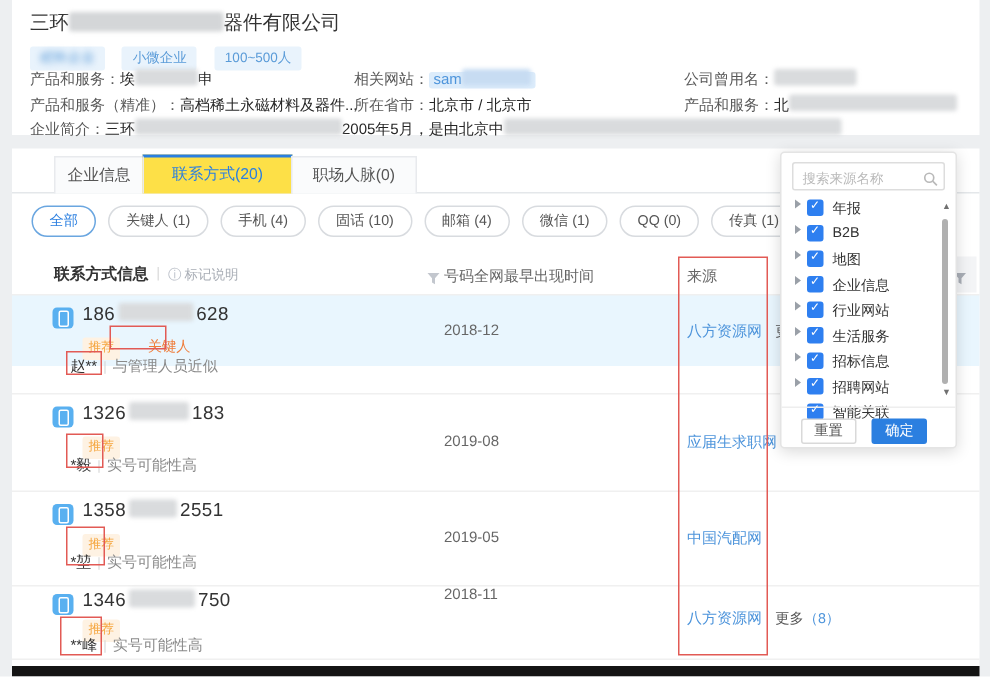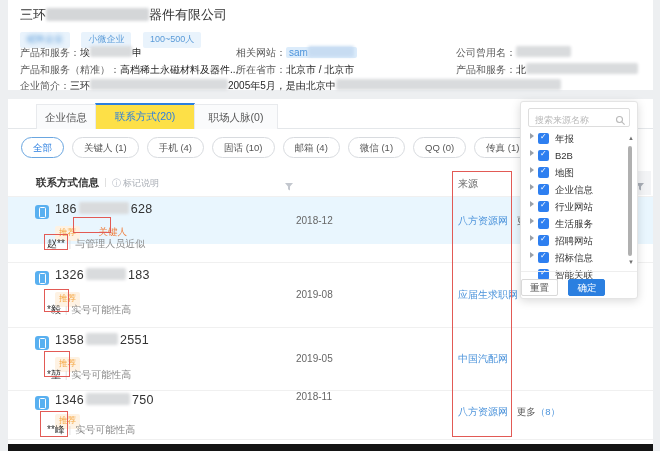--- a/index.html
+++ b/index.html
@@ -103,21 +103,21 @@
   .opt-caret{width:0;height:0;border-left:4px solid #9aa0a8;border-top:3px solid transparent;border-bottom:3px solid transparent;margin:0 4px 0 2px;flex:none}
   .opt.no-caret .opt-caret{visibility:hidden}
   .cbx{width:11px;height:11px;background:#2e7ff0;border-radius:2px;position:relative;flex:none;cursor:pointer}
   .cbx::after{content:"\2713";position:absolute;left:2px;top:-1px;font-size:8px;color:#fff}
   .opt-label{margin-left:6px;font-size:9.5px;color:#333;white-space:nowrap}
   .scroll-up{position:absolute;right:3px;top:33px;font-size:6px;color:#707070;cursor:pointer}
   .scroll-up::before{content:"\25B2"}
   .scroll-thumb{position:absolute;right:5px;top:44px;width:4px;height:110px;background:#b0b0b0;border-radius:2px;cursor:pointer}
   .scroll-down{position:absolute;right:3px;top:157px;font-size:6px;color:#707070;cursor:pointer}
   .scroll-down::before{content:"\25BC"}
-  .panel-footer{position:absolute;left:0;right:0;bottom:0;height:27px;border-top:1px solid #eee;text-align:left;padding:5px 6px 0 0}
+  .panel-footer{position:absolute;left:0;right:0;bottom:0;height:27px;border-top:1px solid #eee;text-align:center;padding:5px 6px 0 0}
   .btn{display:inline-block;font-size:9.5px;height:17px;line-height:15px;padding:0 8px;border-radius:2px;cursor:pointer}
   .btn-reset{border:1px solid #d9d9d9;color:#555;background:#fff;margin-right:6px}
   .btn-ok{background:#2b7fe0;color:#fff;border:1px solid #2b7fe0}
 
   
   .ann{position:absolute;border:1.5px solid #e25a55;z-index:30;pointer-events:none;background:transparent}
   #ann-src{left:452px;top:171px;width:60px;height:266px}
   #ann-key{left:73px;top:217px;width:38px;height:16px}
   #ann-n0{left:44px;top:234px;width:24px;height:16px}
   #ann-n1{left:44px;top:289px;width:25px;height:23px}
@@ -184,20 +184,21 @@
 
   <div id="thead">
     <div id="th1">
       <span>联系方式信息</span><span class="vsep"></span><span id="th1-note"><span class="info-ico"></span><span>标记说明</span></span>
     </div>
     <span class="funnel" id="th1-funnel">
       <svg width="10" height="10" viewBox="0 0 10 10">
           <path d="M1 1 h8 l-3 3.5 v4 l-2 -1.2 v-2.8 z" fill="#c3c7ce"></path>
         </svg>
     </span>
+    <div id="th2">号码全网最早出现时间</div>
     <div id="th3">来源</div>
     <span id="th-funnel-cell">
       <svg width="10" height="10" viewBox="0 0 10 10">
           <path d="M1 1 h8 l-3 3.5 v4 l-2 -1.2 v-2.8 z" fill="#a9aeb6"></path>
         </svg>
     </span>
   </div>
 
   <div class="crow" id="row-0">
     <span class="phone-ico"></span>
@@ -308,26 +309,26 @@
         <span class="opt-label">行业网站</span>
       </div>
     <div class="opt">
         <span class="opt-caret"></span>
         <span class="cbx"></span>
         <span class="opt-label">生活服务</span>
       </div>
     <div class="opt">
         <span class="opt-caret"></span>
         <span class="cbx"></span>
+        <span class="opt-label">招标信息</span>
+      </div>
+    <div class="opt">
+        <span class="opt-caret"></span>
+        <span class="cbx"></span>
         <span class="opt-label">招聘网站</span>
-      </div>
-    <div class="opt">
-        <span class="opt-caret"></span>
-        <span class="cbx"></span>
-        <span class="opt-label">招标信息</span>
       </div>
     <div class="opt no-caret">
         <span class="opt-caret"></span>
         <span class="cbx"></span>
         <span class="opt-label">智能关联</span>
       </div>
   </div>
   <span class="scroll-up"></span>
   <span class="scroll-thumb"></span>
   <span class="scroll-down"></span>

